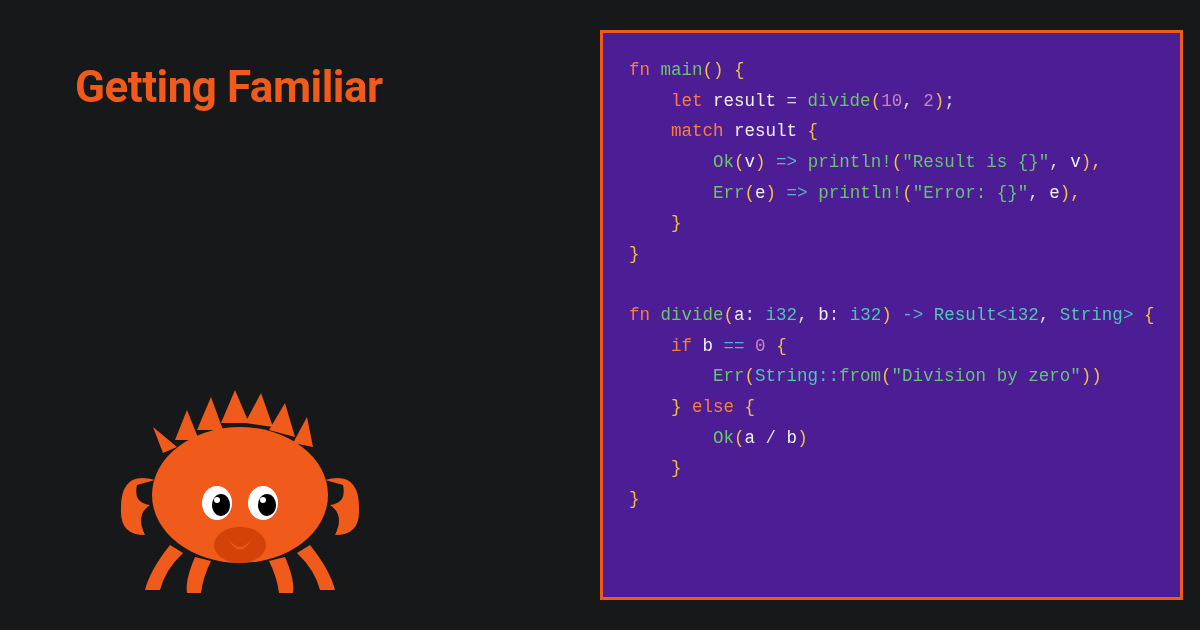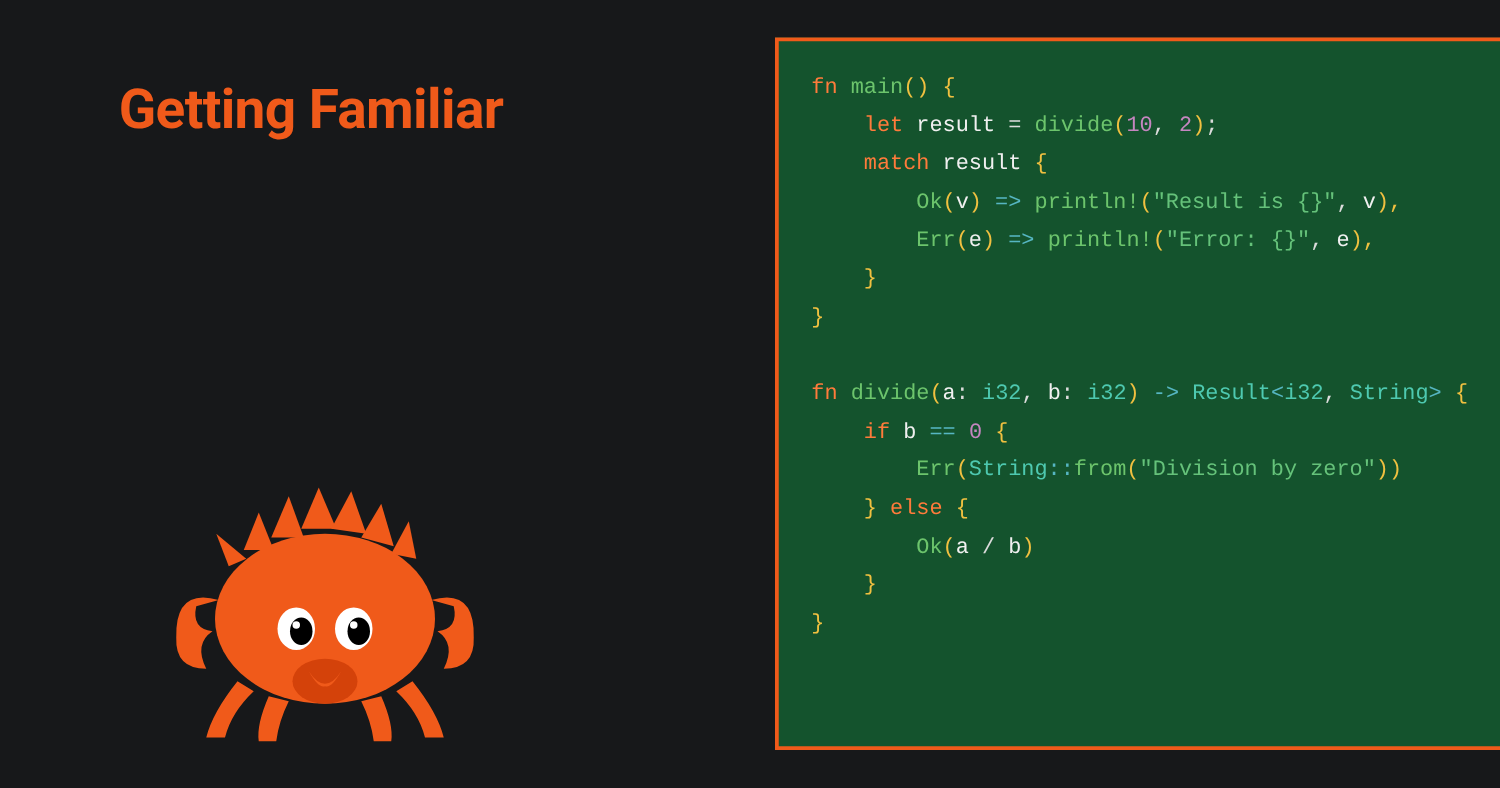--- a/index.html
+++ b/index.html
@@ -13,21 +13,20 @@
   }
   .container {
     display: flex;
     width: 100%;
     height: 100%;
   }
   .left {
     flex: 0 0 50%;
     padding: 60px 40px 40px 75px;
     position: relative;
-    margin-left: 20px;
   }
   .right {
     flex: 0 0 50%;
     padding: 30px 40px 30px 0;
     display: flex;
     align-items: stretch;
   }
   .title {
     color: #f05a1a;
     font-size: 44px;
@@ -36,21 +35,21 @@
     letter-spacing: -0.5px;
   }
   .crab {
     position: absolute;
     bottom: 35px;
     left: 115px;
     width: 250px;
     height: 210px;
   }
   .code-box {
-    background: #14532d;
+    background: #4c1d95;
     border: 3px solid #f05a1a;
     width: 100%;
     padding: 22px 26px;
     font-family: "Menlo", "Consolas", "Courier New", monospace;
     font-size: 17.5px;
     line-height: 1.75;
     white-space: pre;
     color: #dcdcdc;
   }
   .kw   { color: #ff7b3b; }  

